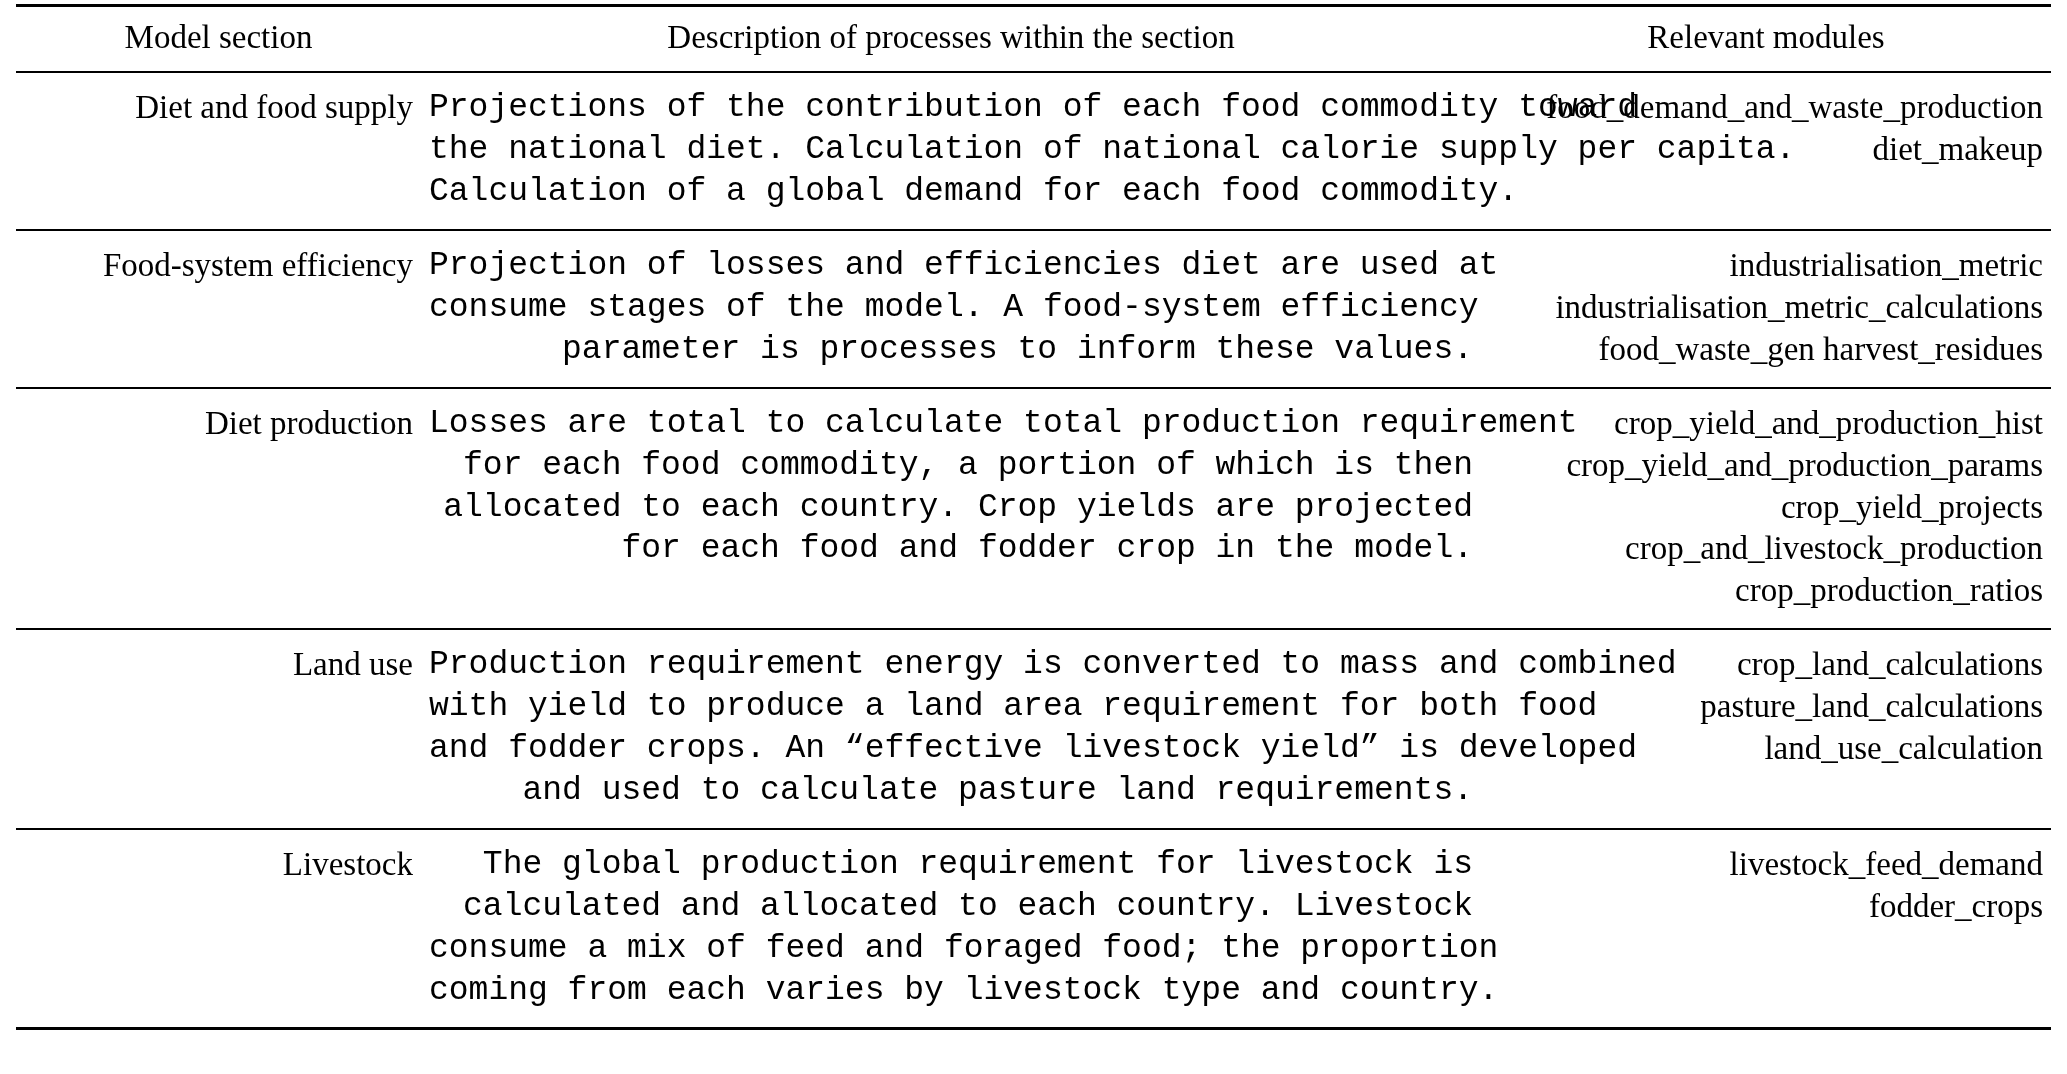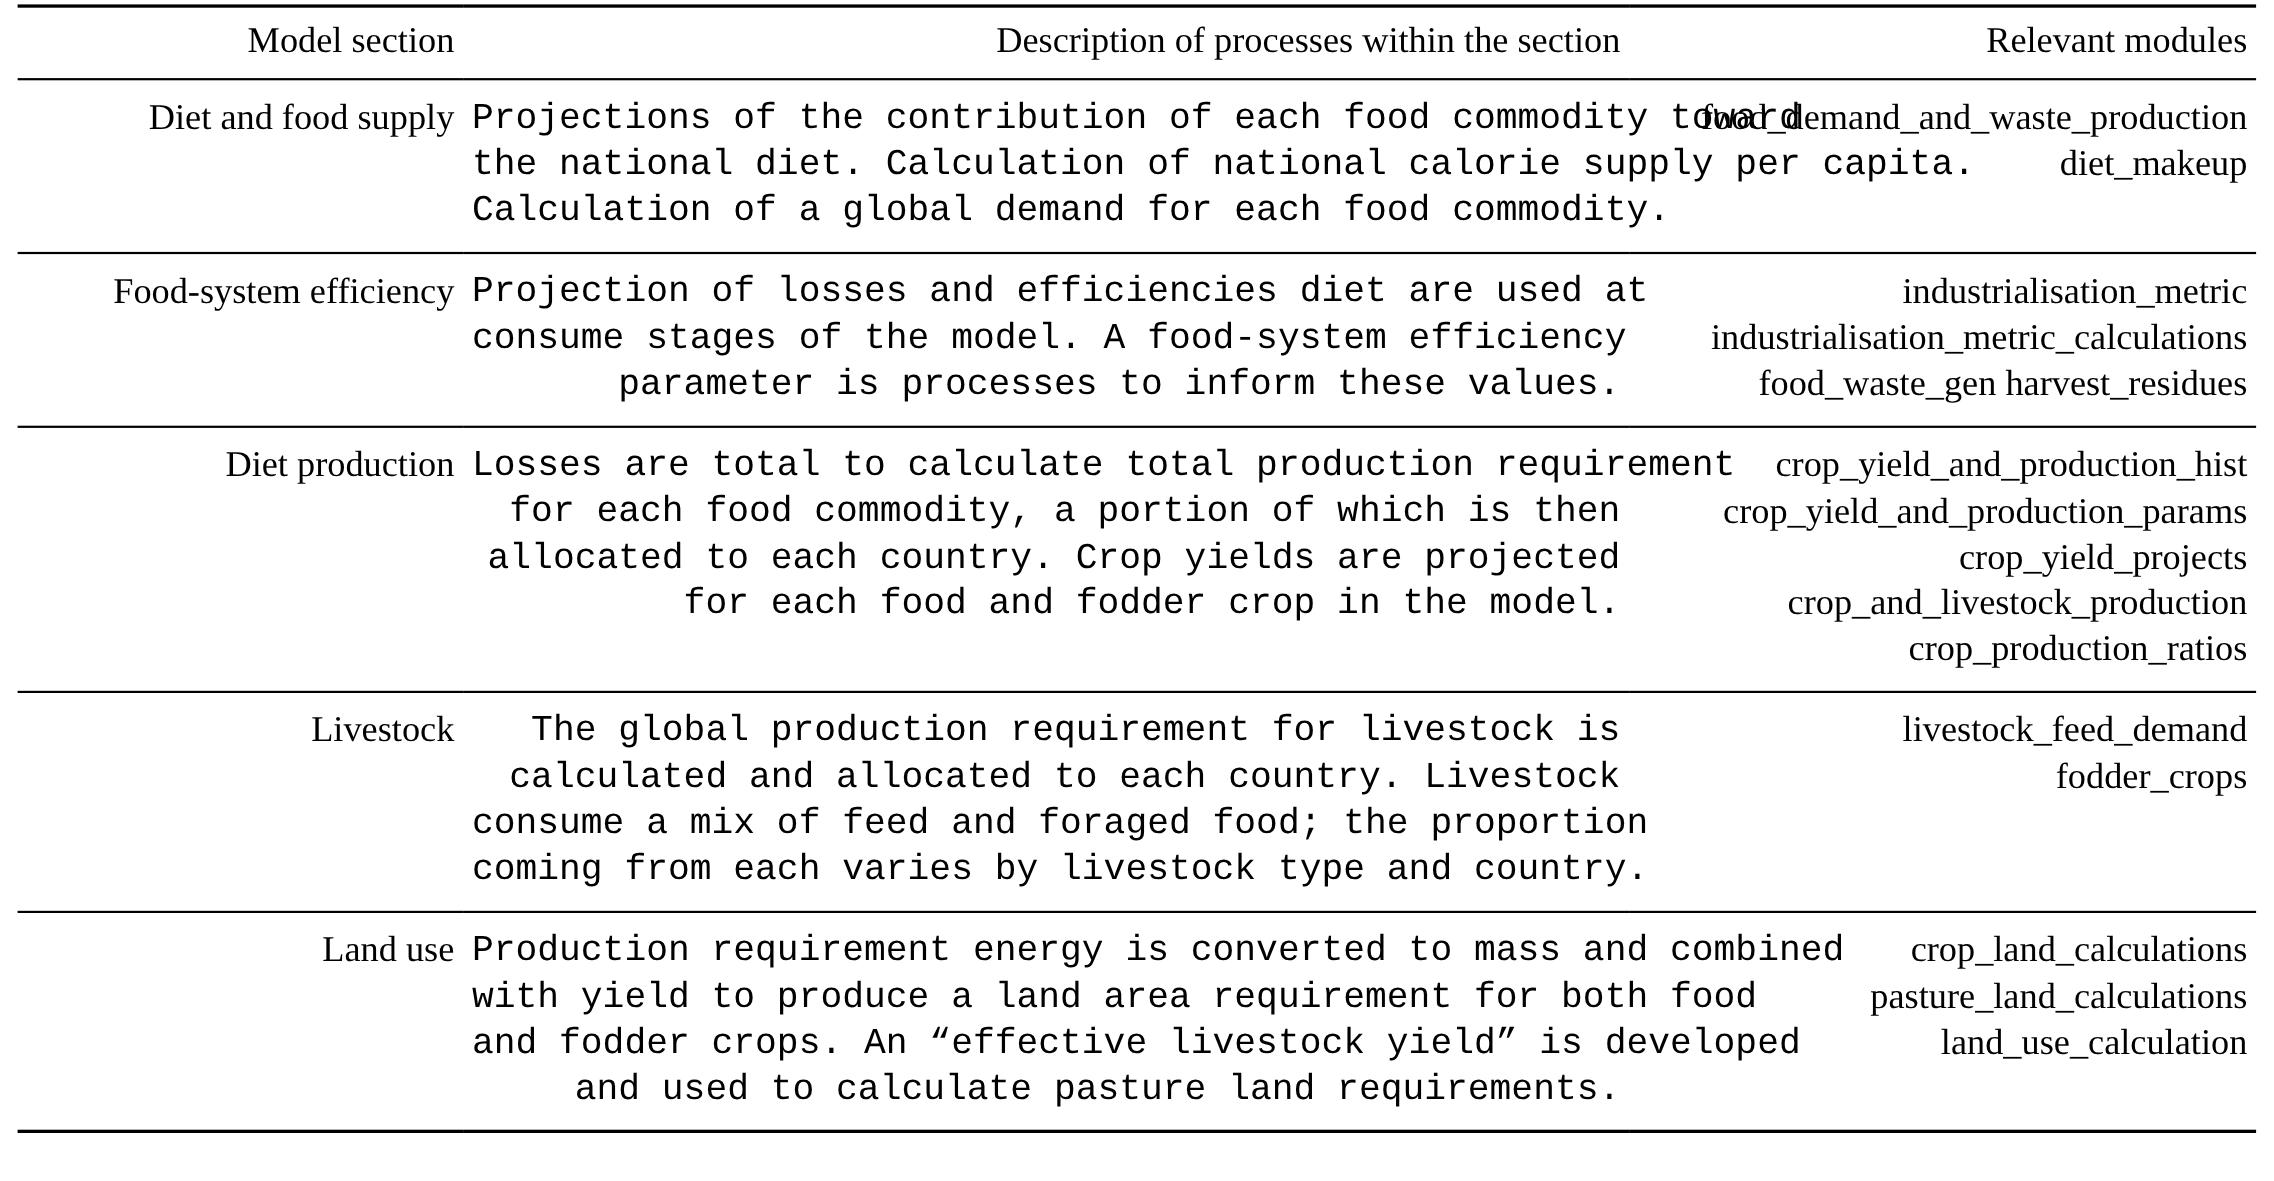--- a/index.html
+++ b/index.html
@@ -25,21 +25,21 @@
     width: 2035px;
     border-collapse: collapse;
     table-layout: fixed;
     margin-top: 4px;
   }
   table.model-table col.c1 { width: 405px; }
   table.model-table col.c2 { width: 1060px; }
   table.model-table col.c3 { width: 570px; }
 
   table.model-table thead th {
-    text-align: right;
+    text-align: center;
     font-weight: normal;
     font-size: 33px;
     line-height: 1.22;
     padding: 10px 8px 14px 8px;
     vertical-align: top;
     border-top: 3px solid #000;
     border-bottom: 2px solid #000;
   }
   table.model-table tbody td {
     text-align: right;
@@ -108,41 +108,41 @@
         </td>
         <td>
           <span class="mod-line">crop_yield_and_production_hist</span>
           <span class="mod-line">crop_yield_and_production_params</span>
           <span class="mod-line">crop_yield_projects</span>
           <span class="mod-line">crop_and_livestock_production</span>
           <span class="mod-line">crop_production_ratios</span>
         </td>
       </tr>
       <tr>
-        <td>Livestock</td>
-        <td>
-          <span class="cell-line">The global production requirement for livestock is</span>
-          <span class="cell-line">calculated and allocated to each country. Livestock</span>
-          <span class="cell-line">consume a mix of feed and foraged food; the proportion</span>
-          <span class="cell-line">coming from each varies by livestock type and country.</span>
-        </td>
-        <td>
-          <span class="mod-line">livestock_feed_demand</span>
-          <span class="mod-line">fodder_crops</span>
-        </td>
-      </tr>
-      <tr>
         <td>Land use</td>
         <td>
           <span class="cell-line">Production requirement energy is converted to mass and combined</span>
           <span class="cell-line">with yield to produce a land area requirement for both food</span>
           <span class="cell-line">and fodder crops. An “effective livestock yield” is developed</span>
           <span class="cell-line">and used to calculate pasture land requirements.</span>
         </td>
         <td>
           <span class="mod-line">crop_land_calculations</span>
           <span class="mod-line">pasture_land_calculations</span>
           <span class="mod-line">land_use_calculation</span>
         </td>
       </tr>
+      <tr>
+        <td>Livestock</td>
+        <td>
+          <span class="cell-line">The global production requirement for livestock is</span>
+          <span class="cell-line">calculated and allocated to each country. Livestock</span>
+          <span class="cell-line">consume a mix of feed and foraged food; the proportion</span>
+          <span class="cell-line">coming from each varies by livestock type and country.</span>
+        </td>
+        <td>
+          <span class="mod-line">livestock_feed_demand</span>
+          <span class="mod-line">fodder_crops</span>
+        </td>
+      </tr>
     </tbody>
   </table>
 </div>
 
 </body></html>

